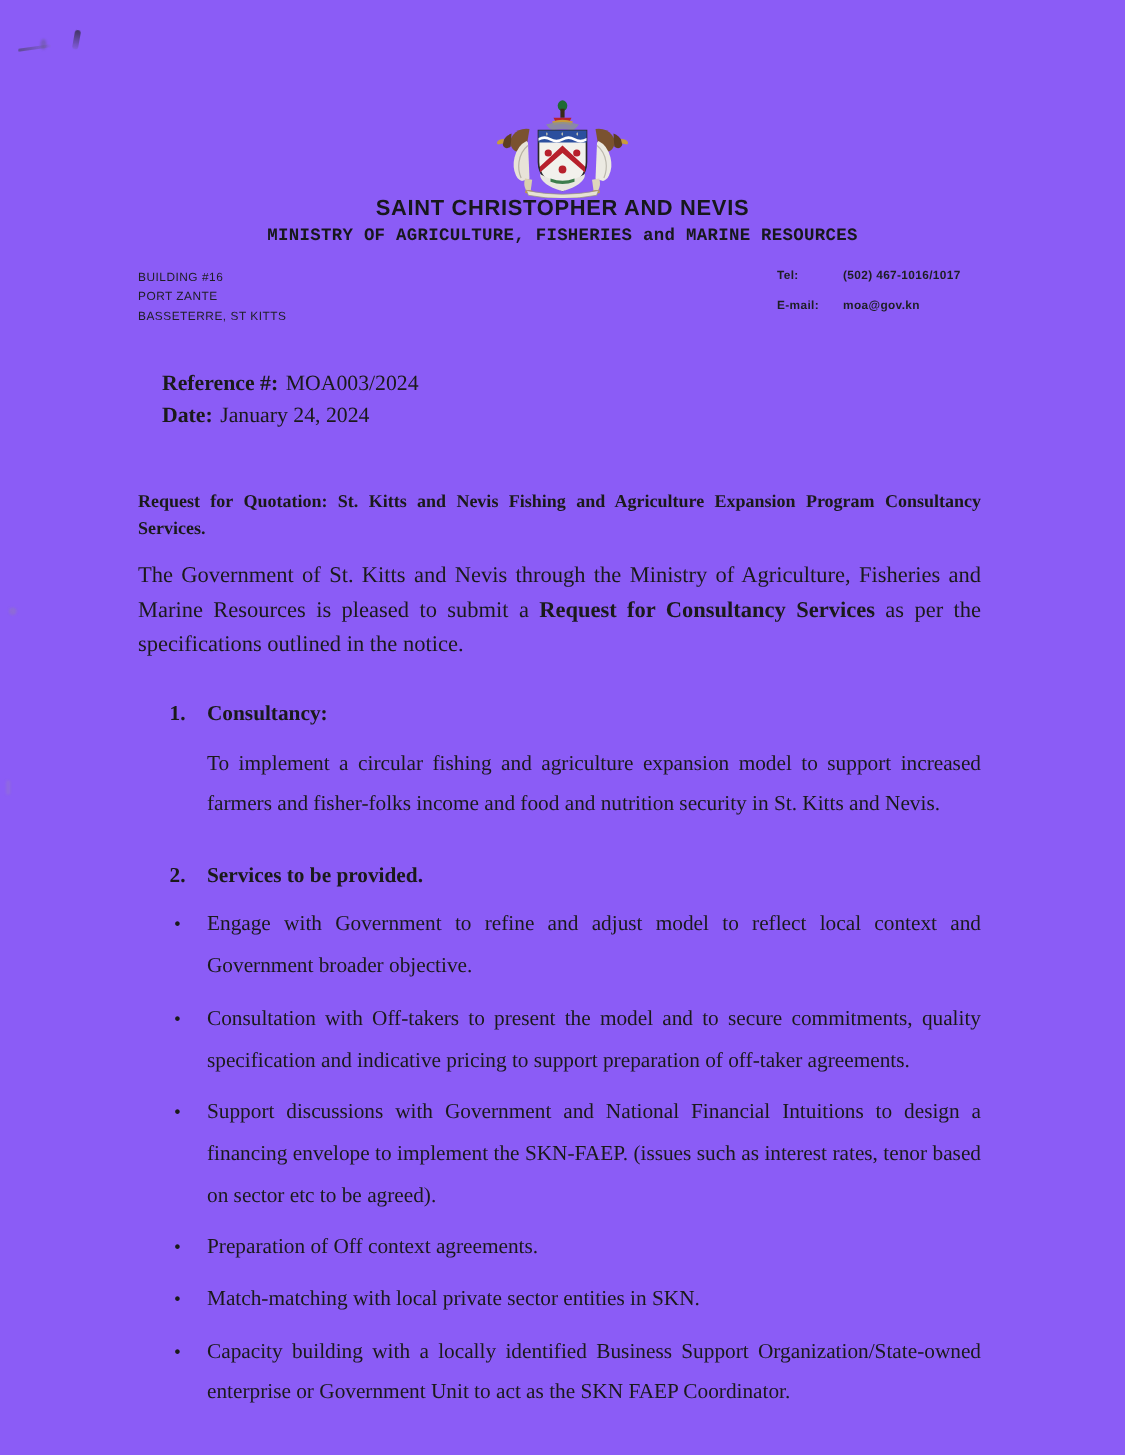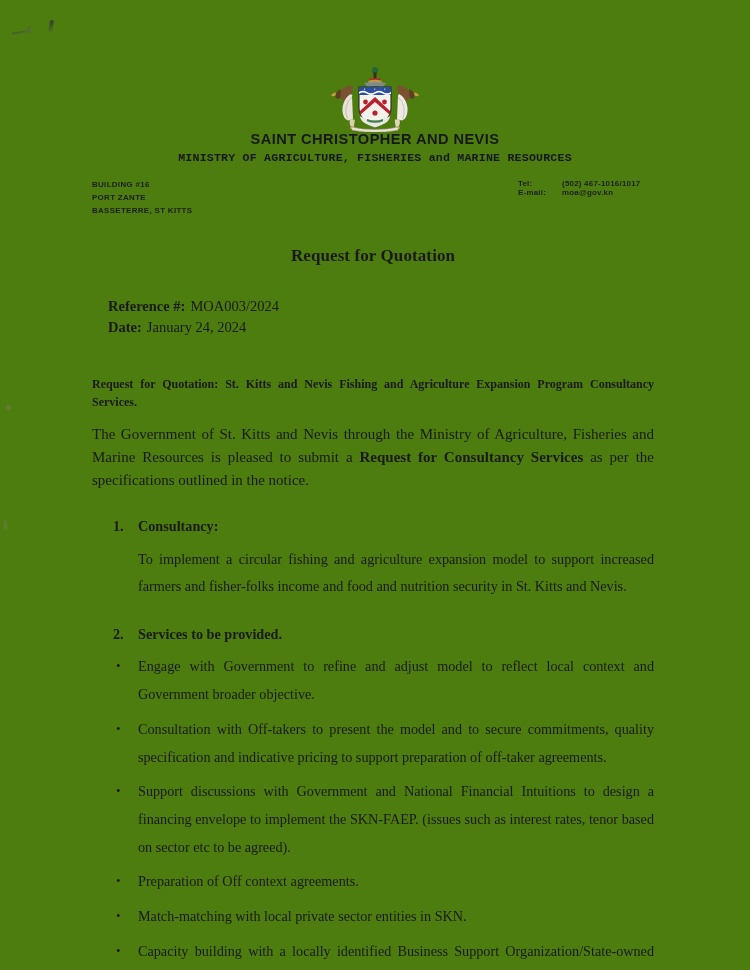--- a/index.html
+++ b/index.html
@@ -13,21 +13,21 @@
     position: relative;
     overflow: hidden;
     font-family: "Liberation Serif", serif;
     color: #1a1a1a;
     -webkit-font-smoothing: antialiased;
   }
 
   .page {
     position: absolute;
     inset: 0;
-    background: #4d7c0f;
+    background: #8b5cf6;
   }
 
   
   .smudge {
     position: absolute;
     pointer-events: none;
   }
   .smudge-a {
     left: 12px; top: 31px;
     width: 22px; height: 2px;
@@ -98,38 +98,39 @@
     margin-top: 2px;
     font-family: Liberation Mono, monospace;
   }
 
   
   .addr-block {
     position: absolute;
     left: 92px;
     top: 179px;
     font-family: "Liberation Sans", sans-serif;
-    font-weight: bold;
+    font-weight: normal;
     font-size: 7.9px;
     letter-spacing: 0.35px;
     line-height: 1.62;
     color: #1d1e22;
   }
   .contact-block {
     position: absolute;
     left: 518px;
     top: 179px;
     font-family: "Liberation Sans", sans-serif;
     font-weight: bold;
     font-size: 7.9px;
     letter-spacing: 0.25px;
     color: #1d1e22;
   }
   .contact-row {
     display: flex;
+    margin-bottom: 11px;
   }
   .contact-row:last-child { margin-bottom: 0; }
   .contact-label { width: 44px; flex: none; }
   .contact-value { white-space: nowrap; }
 
   
   .doc {
     position: absolute;
     left: 92px;
     top: 246px;
@@ -302,21 +303,20 @@
       <span class="contact-value">(502) 467-1016/1017</span>
     </div>
     <div class="contact-row">
       <span class="contact-label">E-mail:</span>
       <span class="contact-value">moa@gov.kn</span>
     </div>
   </div>
 
   <div class="doc">
 
-    <h1 class="doc-title">Request for Quotation</h1>
 
     <div class="meta-line">
       <span class="meta-label">Reference #:</span><span class="meta-value">MOA003/2024</span>
     </div>
     <div class="meta-line">
       <span class="meta-label">Date:</span><span class="meta-value">January 24, 2024</span>
     </div>
 
     <p class="subject">Request for Quotation: St. Kitts and Nevis Fishing and Agriculture Expansion Program Consultancy Services.</p>
 

